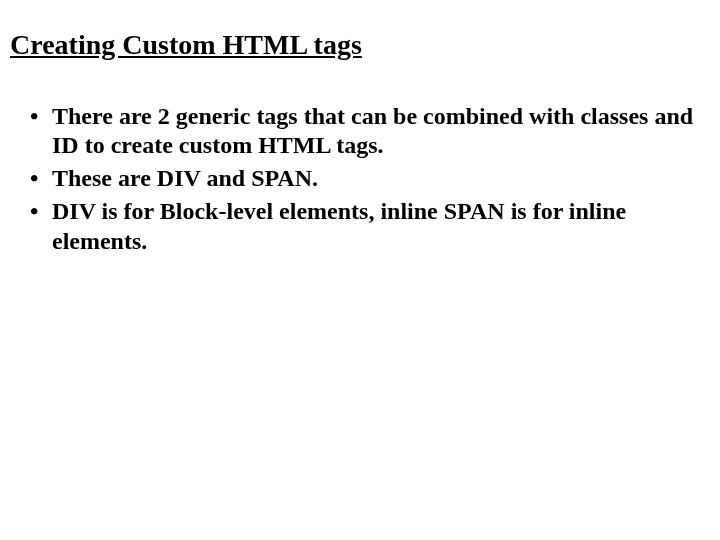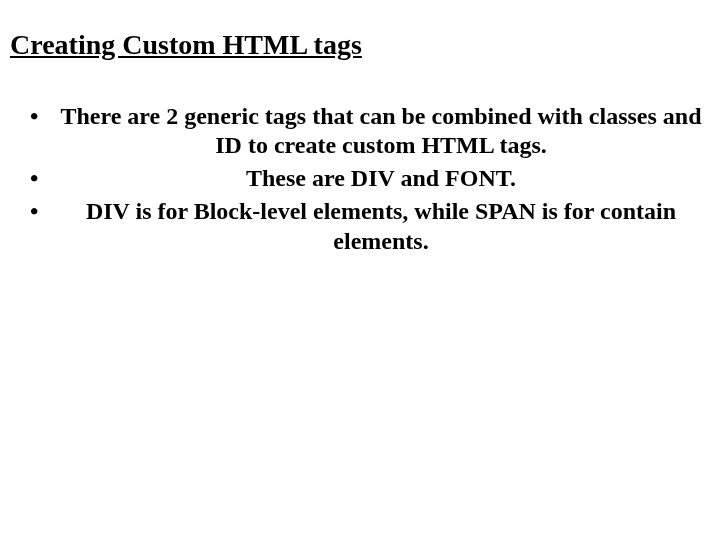--- a/index.html
+++ b/index.html
@@ -29,34 +29,33 @@
     padding: 0 0 0 42px;
     list-style: none;
   }
   ul.bullets li {
     position: relative;
     font-size: 24px;
     font-weight: bold;
     line-height: 1.22;
     margin: 0 0 4px 0;
     padding-left: 0;
-    text-align: center;
   }
   ul.bullets li::before {
     content: "•";
     position: absolute;
     left: -22px;
     top: 0;
     font-size: 24px;
     line-height: 1.22;
   }
 </style>
 </head>
 <body>
 
 <div class="slide">
   <h1 class="title">Creating Custom HTML tags</h1>
   <ul class="bullets">
     <li>There are 2 generic tags that can be combined with classes and ID to create custom HTML tags.</li>
-    <li>These are DIV and FONT.</li>
-    <li>DIV is for Block-level elements, while SPAN is for contain elements.</li>
+    <li>These are DIV and SPAN.</li>
+    <li>DIV is for Block-level elements, inline SPAN is for inline elements.</li>
   </ul>
 </div>
 
 </body></html>

